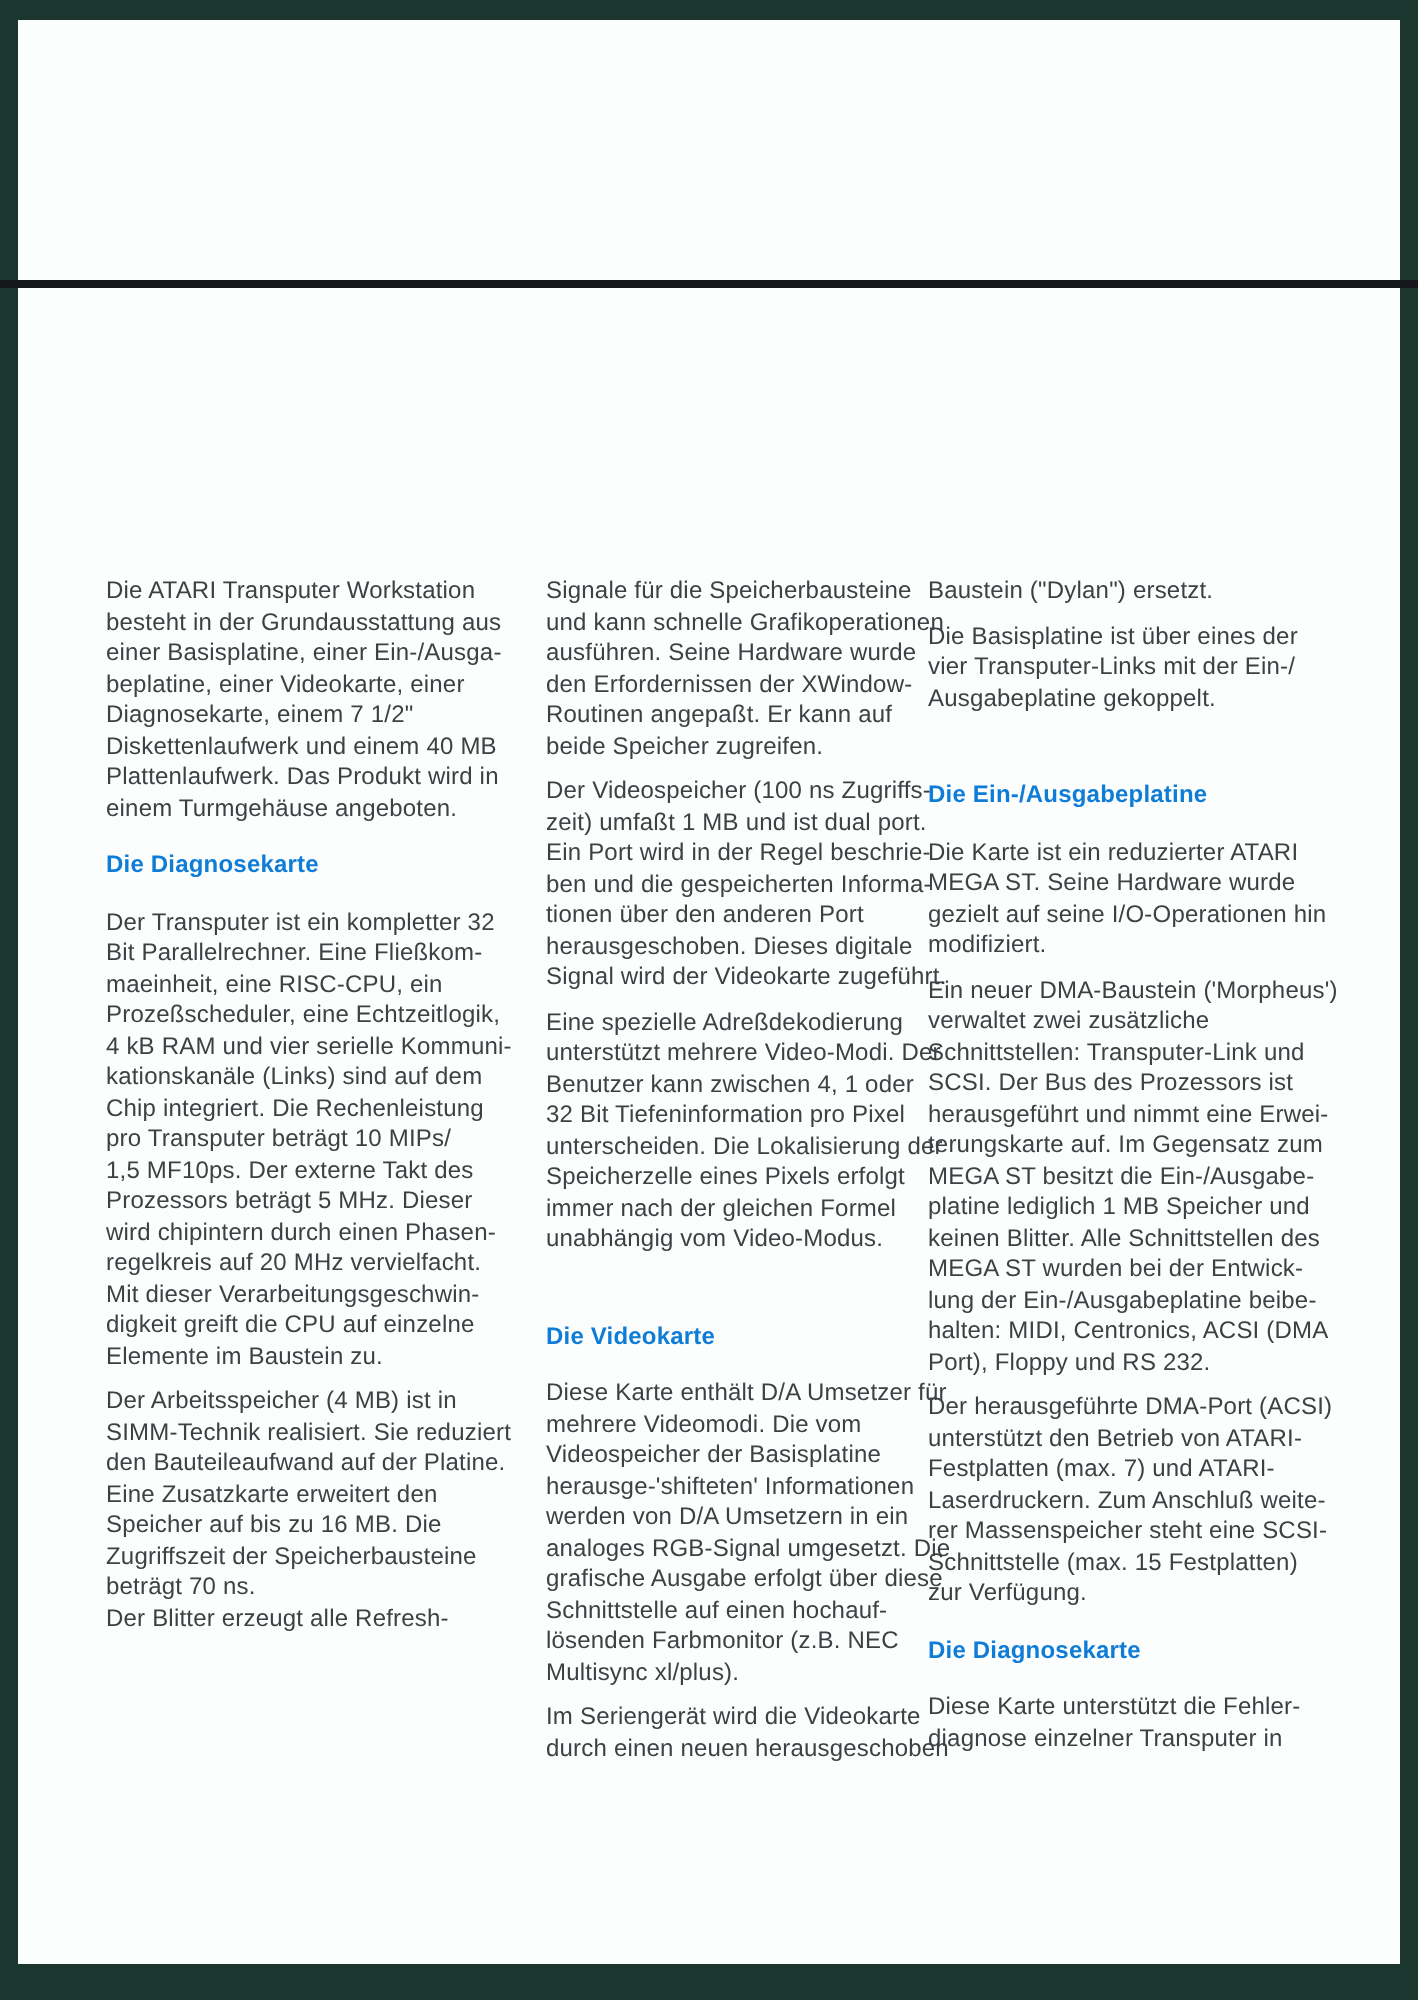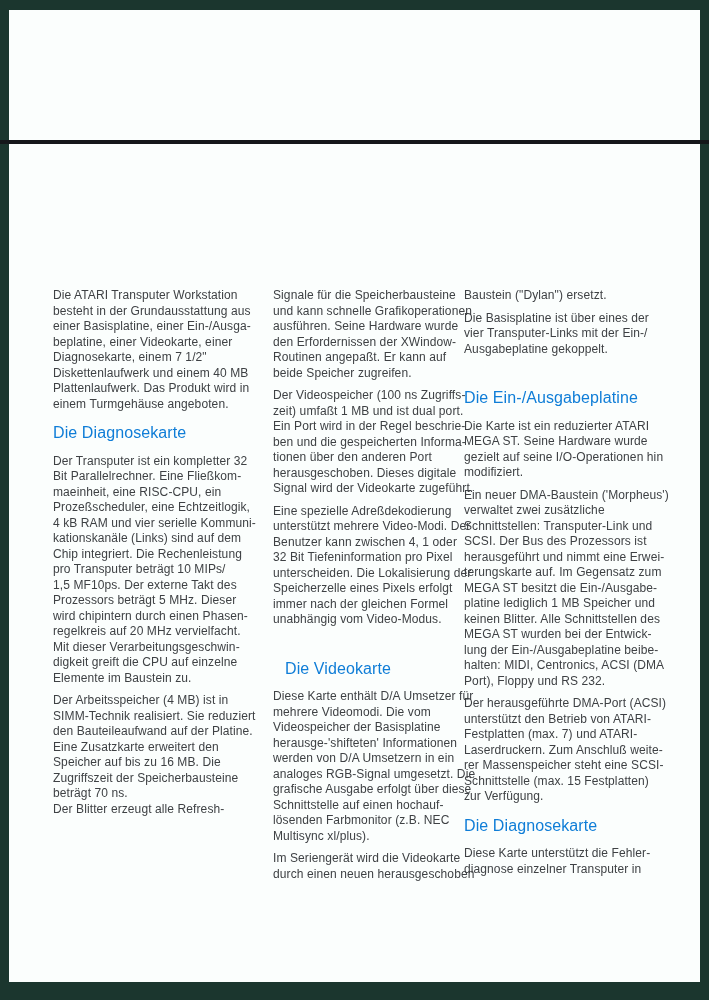--- a/index.html
+++ b/index.html
@@ -40,23 +40,23 @@
   }
   .col-0 { left: 53px; }
   .col-1 { left: 273px; }
   .col-2 { left: 464px; }
   .column p.paragraph {
     margin: 0 0 7px 0;
     white-space: pre;
   }
   .column h3.heading {
     margin: 13px 0 13px 0;
-    font-size: 16px;
+    font-size: 12px;
     line-height: 15.5px;
-    font-weight: normal;
+    font-weight: bold;
     color: var(--heading-color, #0f7dd7);
     white-space: pre;
   }
 </style>
 </head>
 <body style="--frame-color: #1b362e; --page-bg: #fbfefd; --rule-color: #15171a; --heading-color: #0f7dd7; --body-color: #3e4144;">
 
 <div class="page"></div>
 <div class="top-rule"></div>
 
@@ -109,21 +109,21 @@
 herausgeschoben. Dieses digitale
 Signal wird der Videokarte zugeführt.</p>
     <p class="paragraph">Eine spezielle Adreßdekodierung
 unterstützt mehrere Video-Modi. Der
 Benutzer kann zwischen 4, 1 oder
 32 Bit Tiefeninformation pro Pixel
 unterscheiden. Die Lokalisierung der
 Speicherzelle eines Pixels erfolgt
 immer nach der gleichen Formel
 unabhängig vom Video-Modus.</p>
-    <h3 class="heading" style="margin-top: 33px; margin-left: 12px;">Die Videokarte</h3>
+    <h3 class="heading" style="margin-top: 33px;">Die Videokarte</h3>
     <p class="paragraph">Diese Karte enthält D/A Umsetzer für
 mehrere Videomodi. Die vom
 Videospeicher der Basisplatine
 herausge-'shifteten' Informationen
 werden von D/A Umsetzern in ein
 analoges RGB-Signal umgesetzt. Die
 grafische Ausgabe erfolgt über diese
 Schnittstelle auf einen hochauf-
 lösenden Farbmonitor (z.B. NEC
 Multisync xl/plus).</p>

